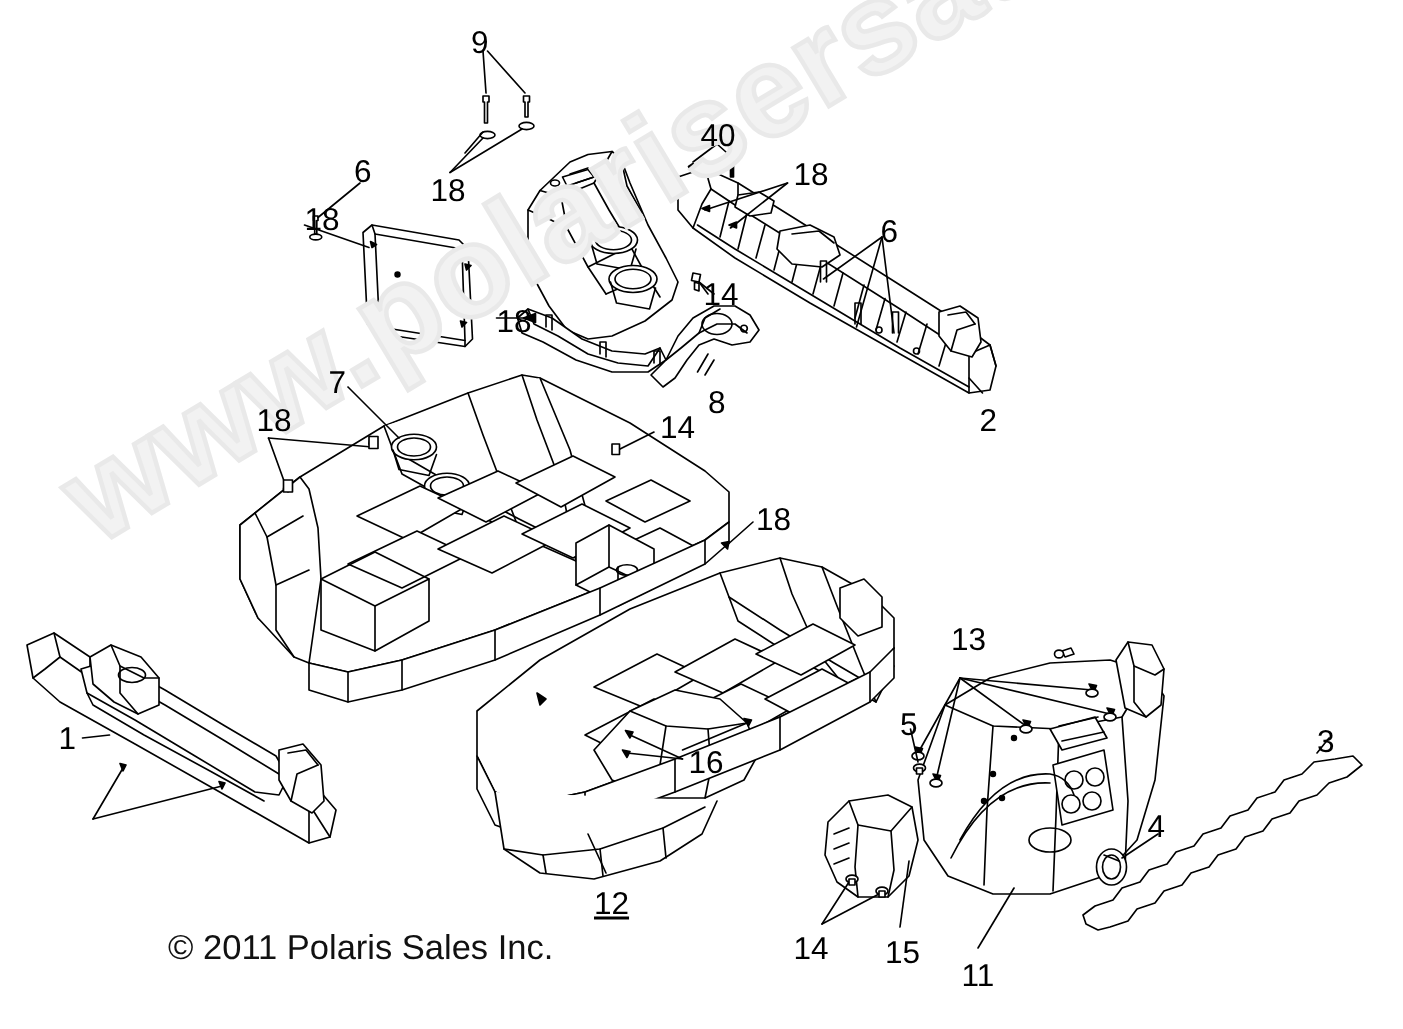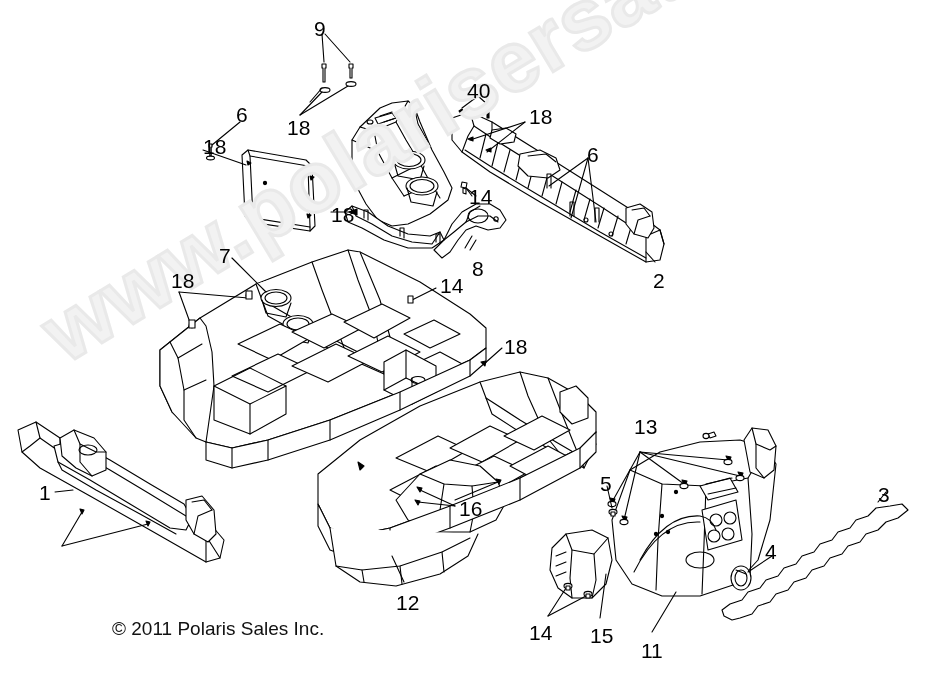--- a/index.html
+++ b/index.html
@@ -28,21 +28,21 @@
     color: #000000;
     line-height: 1;
     white-space: nowrap;
     user-select: none;
   }
   #copyright {
     position: absolute;
     left: 112px;
     top: 618px;
     font-family: "Liberation Sans", sans-serif;
-    font-size: 19px;
+    font-size: 23px;
     color: #111111;
     white-space: nowrap;
   }
   #watermark {
     position: absolute;
     left: 50px;
     top: 290px;
     width: 860px;
     transform: rotate(-31deg);
     transform-origin: 0 50%;
@@ -471,20 +471,20 @@
   <div class="callout" style="left:219px; top:245px;">7</div>
   <div class="callout" style="left:440px; top:275px;">14</div>
   <div class="callout" style="left:171px; top:270px;">18</div>
   <div class="callout" style="left:504px; top:336px;">18</div>
   <div class="callout" style="left:634px; top:416px;">13</div>
   <div class="callout" style="left:600px; top:473px;">5</div>
   <div class="callout" style="left:878px; top:484px;">3</div>
   <div class="callout" style="left:39px;  top:482px;">1</div>
   <div class="callout" style="left:459px; top:498px;">16</div>
   <div class="callout" style="left:765px; top:541px;">4</div>
-  <div class="callout" style="left:396px; top:592px;">12</div>
+  <div class="callout" style="left:396px; top:592px;text-decoration:underline;">12</div>
   <div class="callout" style="left:529px; top:622px;">14</div>
   <div class="callout" style="left:590px; top:625px;">15</div>
   <div class="callout" style="left:641px; top:640px;text-align:right;">11</div>
 
   <div id="copyright">© 2011 Polaris Sales Inc.</div>
 
 </div>
 
 </body></html>

